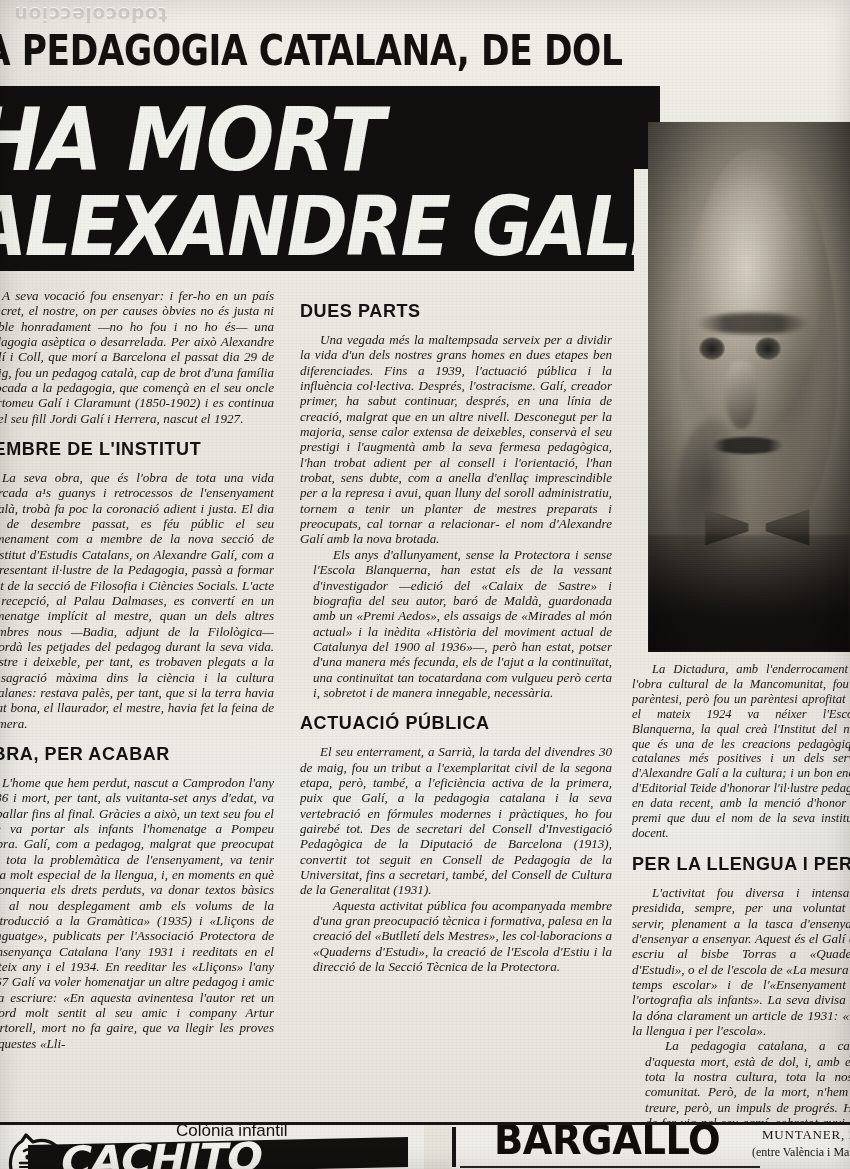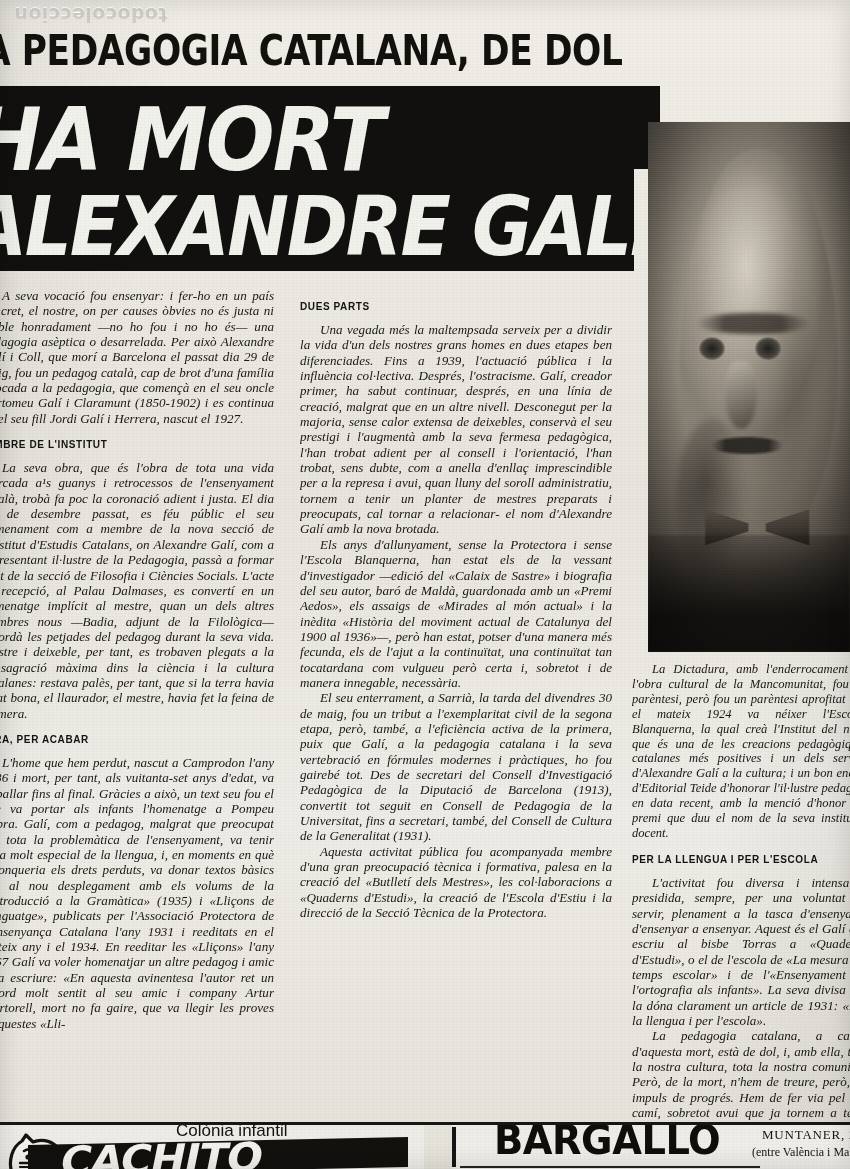--- a/index.html
+++ b/index.html
@@ -165,40 +165,40 @@
   .col{
     position:absolute;top:0;
   }
   .col1{left:-18px;width:292px;}
   .col2{left:300px;width:312px;}
   .col3{left:632px;width:236px;}
 
   .head{
     font-family:"Liberation Sans", sans-serif;
     font-weight:700;
-    font-size:10px;
+    font-size:18px;
     letter-spacing:.6px;
     color:#171513;
     margin:13px 0 10px 0;
     white-space:nowrap;
   }
   .col1 .head{margin-left:-4px;}
   p.txt{
     margin:0 0 0 0;
     font-family:"Liberation Serif", serif;
     font-style:italic;
     font-size:13.1px;
     line-height:15.35px;
     text-align:justify;
     color:#1b1916;
     text-indent:20px;
     word-spacing:.2px;
   }
   p.txt.cont{text-indent:0;}
-  p.txt + p.txt{margin-top:0;}
+  p.txt + p.txt{margin-top:0;margin-left:13px;}
 
   .caption{
     font-family:"Liberation Serif", serif;
     font-style:italic;
     font-size:12.6px;
     line-height:14.9px;
     text-align:justify;
     color:#1b1916;
     text-indent:20px;
     margin:0;
@@ -320,20 +320,21 @@
         <h2 class="head">OBRA, PER ACABAR</h2>
         <p class="txt">L'home que hem perdut, nascut a Camprodon l'any 1886 i mort, per tant, als vuitanta-set anys d'edat, va treballar fins al final. Gràcies a això, un text seu fou el que va portar als infants l'homenatge a Pompeu Fabra. Galí, com a pedagog, malgrat que preocupat per tota la problemàtica de l'ensenyament, va tenir cura molt especial de la llengua, i, en moments en què reconqueria els drets perduts, va donar textos bàsics per al nou desplegament amb els volums de la «Introducció a la Gramàtica» (1935) i «Lliçons de llenguatge», publicats per l'Associació Protectora de l'Ensenyança Catalana l'any 1931 i reeditats en el mateix any i el 1934. En reeditar les «Lliçons» l'any 1967 Galí va voler homenatjar un altre pedagog i amic i va escriure: «En aquesta avinentesa l'autor ret un record molt sentit al seu amic i company Artur Martorell, mort no fa gaire, que va llegir les proves d'aquestes «Lli-</p>
       </div>
     </div>
 
     <div class="col col2">
       <div class="clip">
         <h2 class="head">DUES PARTS</h2>
         <p class="txt">Una vegada més la maltempsada serveix per a dividir la vida d'un dels nostres grans homes en dues etapes ben diferenciades. Fins a 1939, l'actuació pública i la influència col·lectiva. Després, l'ostracisme. Galí, creador primer, ha sabut continuar, després, en una línia de creació, malgrat que en un altre nivell. Desconegut per la majoria, sense calor extensa de deixebles, conservà el seu prestigi i l'augmentà amb la seva fermesa pedagògica, l'han trobat adient per al consell i l'orientació, l'han trobat, sens dubte, com a anella d'enllaç imprescindible per a la represa i avui, quan lluny del soroll administratiu, tornem a tenir un planter de mestres preparats i preocupats, cal tornar a relacionar- el nom d'Alexandre Galí amb la nova brotada.</p>
         <p class="txt">Els anys d'allunyament, sense la Protectora i sense l'Escola Blanquerna, han estat els de la vessant d'investigador —edició del «Calaix de Sastre» i biografia del seu autor, baró de Maldà, guardonada amb un «Premi Aedos», els assaigs de «Mirades al món actual» i la inèdita «Història del moviment actual de Catalunya del 1900 al 1936»—, però han estat, potser d'una manera més fecunda, els de l'ajut a la continuïtat, una continuïtat tan tocatardana com vulgueu però certa i, sobretot i de manera innegable, necessària.</p>
+        <h2 class="head">ACTUACIÓ PÚBLICA</h2>
         <p class="txt">El seu enterrament, a Sarrià, la tarda del divendres 30 de maig, fou un tribut a l'exemplaritat civil de la segona etapa, però, també, a l'eficiència activa de la primera, puix que Galí, a la pedagogia catalana i la seva vertebració en fórmules modernes i pràctiques, ho fou gairebé tot. Des de secretari del Consell d'Investigació Pedagògica de la Diputació de Barcelona (1913), convertit tot seguit en Consell de Pedagogia de la Universitat, fins a secretari, també, del Consell de Cultura de la Generalitat (1931).</p>
         <p class="txt">Aquesta activitat pública fou acompanyada membre d'una gran preocupació tècnica i formativa, palesa en la creació del «Butlletí dels Mestres», les col·laboracions a «Quaderns d'Estudi», la creació de l'Escola d'Estiu i la direcció de la Secció Tècnica de la Protectora.</p>
       </div>
     </div>
 
     <div class="col col3">
       <div class="clip">
         <div class="capwrap" style="height:366px;"></div>
         <p class="caption">La Dictadura, amb l'enderrocament de l'obra cultural de la Mancomunitat, fou un parèntesi, però fou un parèntesi aprofitat que el mateix 1924 va néixer l'Escolar Blanquerna, la qual creà l'Institut del nom, que és una de les creacions pedagògiques catalanes més positives i un dels serveis d'Alexandre Galí a la cultura; i un bon encert d'Editorial Teide d'honorar l'il·lustre pedagog, en data recent, amb la menció d'honor del premi que duu el nom de la seva institució docent.</p>
         <h2 class="head">PER LA LLENGUA I PER L'ESCOLA</h2>

